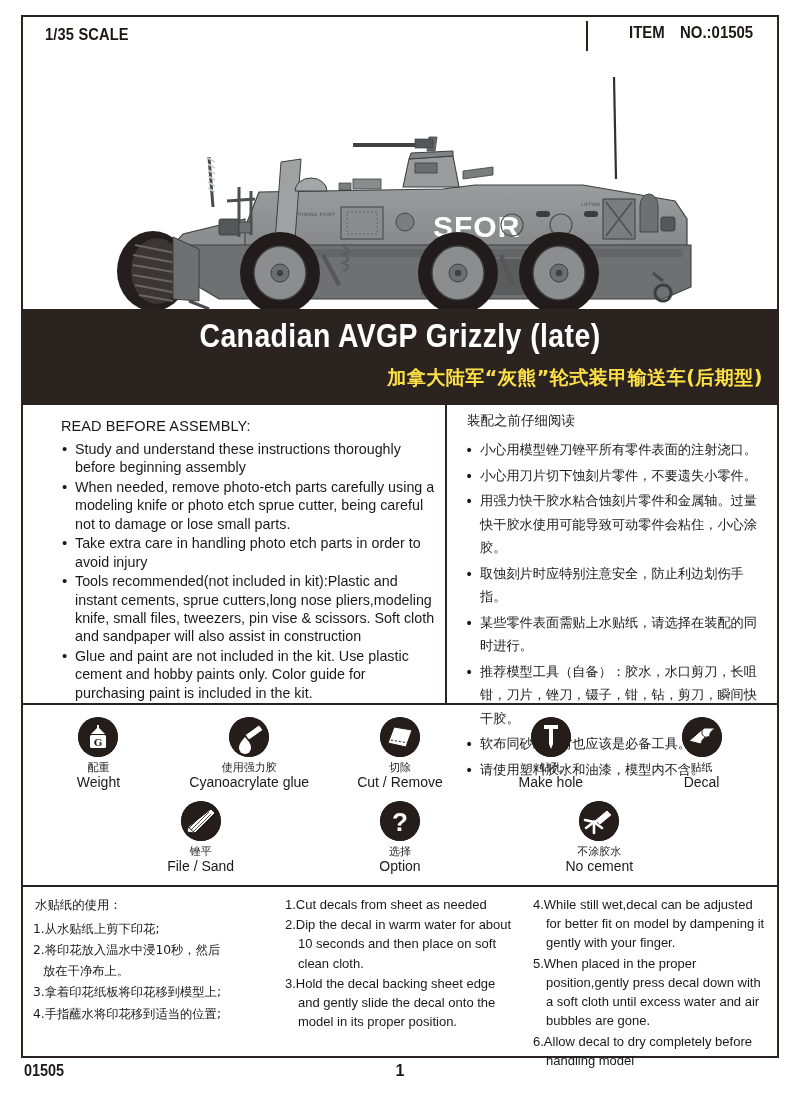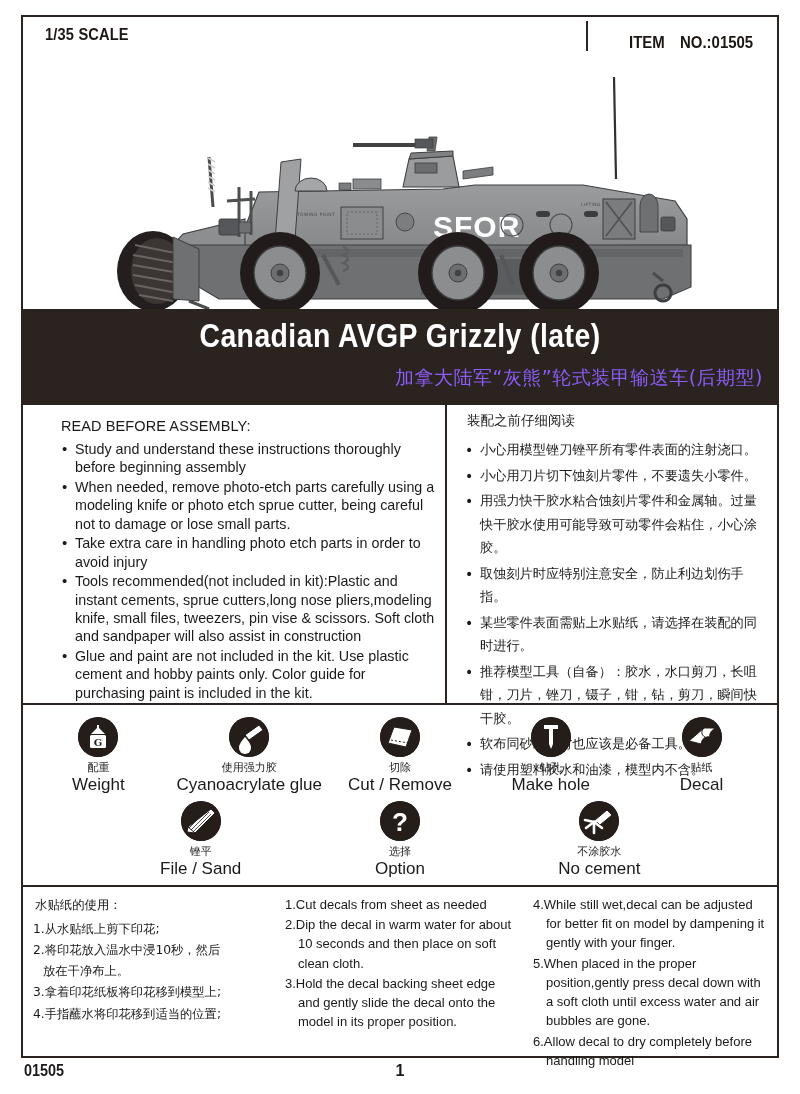--- a/index.html
+++ b/index.html
@@ -43,21 +43,21 @@
     font-size: 17px;
     font-weight: bold;
     letter-spacing: 0.2px;
     transform: scaleX(0.86);
     transform-origin: left center;
     color: #1d1714;
   }
   .item-block {
     position: absolute;
     right: 14px;
-    top: 16px;
+    top: 6px;
     display: flex;
     align-items: center;
     gap: 10px;
   }
   .item-rule {
     position: absolute;
     right: 189px;
     top: 4px;
     width: 2px;
     height: 30px;
@@ -97,23 +97,23 @@
     font-size: 33px;
     font-weight: bold;
     letter-spacing: 0.5px;
     transform: scaleX(0.86);
     font-family: "Liberation Sans", sans-serif;
   }
   .title-cn {
     position: absolute;
     right: 14px;
     top: 56px;
-    color: #8b5cf6;
+    color: #fde047;
     font-size: 19px;
-    font-weight: normal;
+    font-weight: bold;
     letter-spacing: 0.5px;
     font-family: "DejaVu Sans", sans-serif;
   }
 
   
   .instructions {
     flex: 0 0 auto;
     height: 300px;
     display: flex;
     border-bottom: 2px solid #2b2320;
@@ -210,21 +210,21 @@
     overflow: hidden;
   }
   .sym svg { display: block; }
   .sym-cn {
     margin-top: 4px;
     font-size: 11px;
     font-family: "DejaVu Sans", sans-serif;
     line-height: 1.2;
   }
   .sym-en {
-    font-size: 17px;
+    font-size: 14px;
     line-height: 1.25;
     white-space: nowrap;
   }
 
   
   .decal {
     flex: 1 1 auto;
     display: flex;
     box-sizing: border-box;
   }

